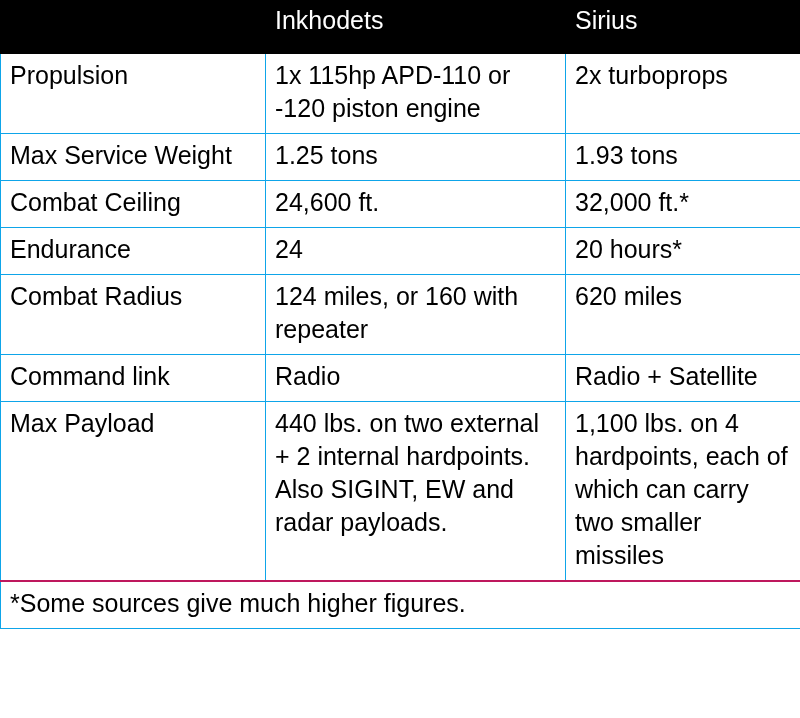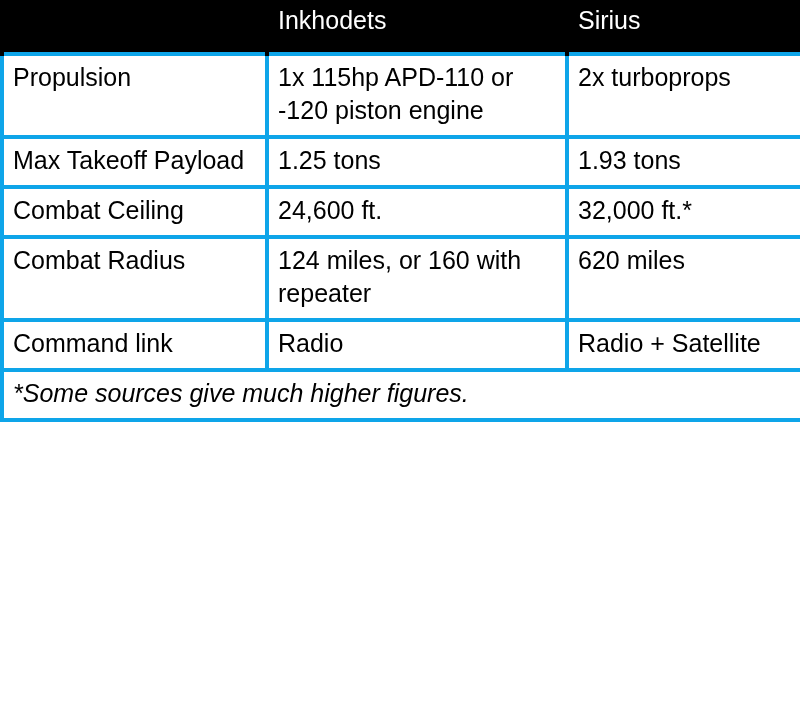--- a/index.html
+++ b/index.html
@@ -25,21 +25,21 @@
     border-collapse: collapse;
     width: 800px;
     table-layout: fixed;
     background: #ffffff;
   }
   table.spec col.c0 { width: 265px; }
   table.spec col.c1 { width: 300px; }
   table.spec col.c2 { width: 235px; }
 
   table.spec td, table.spec th {
-    border: 4px solid #0ea5e9;
+    border: 1px solid #0ea5e9;
     vertical-align: top;
     text-align: left;
     font-weight: normal;
     font-size: 25px;
     line-height: 1.32;
     padding: 5px 9px 8px 9px;
     background: #ffffff;
   }
   
   tr.header-row th {
@@ -49,22 +49,21 @@
     border-top: 2px solid #000000;
     border-bottom: 2px solid #000000;
     height: 36px;
     padding-top: 2px;
     padding-bottom: 12px;
   }
   tr.header-row th.blank {
     background: #000000;
   }
   tr.footnote-row td {
-    border-top: 2px solid #84cc16;
-    font-style: italic;
+    border-top: 2px solid #be185d;
   }
   .cell-text {
     display: block;
     white-space: pre-wrap;
     word-wrap: break-word;
   }
 </style>
 </head>
 <body>
 
@@ -89,38 +88,49 @@
           </td>
         <td>
             <span class="cell-text">1x 115hp APD-110 or -120 piston engine</span>
           </td>
         <td>
             <span class="cell-text">2x turboprops</span>
           </td>
       </tr>
       <tr>
         <td>
-            <span class="cell-text">Max Takeoff Payload</span>
+            <span class="cell-text">Max Service Weight</span>
           </td>
         <td>
             <span class="cell-text">1.25 tons</span>
           </td>
         <td>
             <span class="cell-text">1.93 tons</span>
           </td>
       </tr>
       <tr>
         <td>
             <span class="cell-text">Combat Ceiling</span>
           </td>
         <td>
             <span class="cell-text">24,600 ft.</span>
           </td>
         <td>
             <span class="cell-text">32,000 ft.*</span>
+          </td>
+      </tr>
+      <tr>
+        <td>
+            <span class="cell-text">Endurance</span>
+          </td>
+        <td>
+            <span class="cell-text">24</span>
+          </td>
+        <td>
+            <span class="cell-text">20 hours*</span>
           </td>
       </tr>
       <tr>
         <td>
             <span class="cell-text">Combat Radius</span>
           </td>
         <td>
             <span class="cell-text">124 miles, or 160 with repeater</span>
           </td>
         <td>
@@ -131,20 +141,31 @@
         <td>
             <span class="cell-text">Command link</span>
           </td>
         <td>
             <span class="cell-text">Radio</span>
           </td>
         <td>
             <span class="cell-text">Radio + Satellite</span>
           </td>
       </tr>
+      <tr>
+        <td>
+            <span class="cell-text">Max Payload</span>
+          </td>
+        <td>
+            <span class="cell-text">440 lbs. on two external + 2 internal hardpoints. Also SIGINT, EW and radar payloads.</span>
+          </td>
+        <td>
+            <span class="cell-text">1,100 lbs. on 4 hardpoints, each of which can carry two smaller missiles</span>
+          </td>
+      </tr>
       <tr class="footnote-row">
         <td colspan="3">
             <span class="cell-text">*Some sources give much higher figures.</span>
           </td>
       </tr>
     </tbody>
   </table>
 </div>
 
 </body></html>

